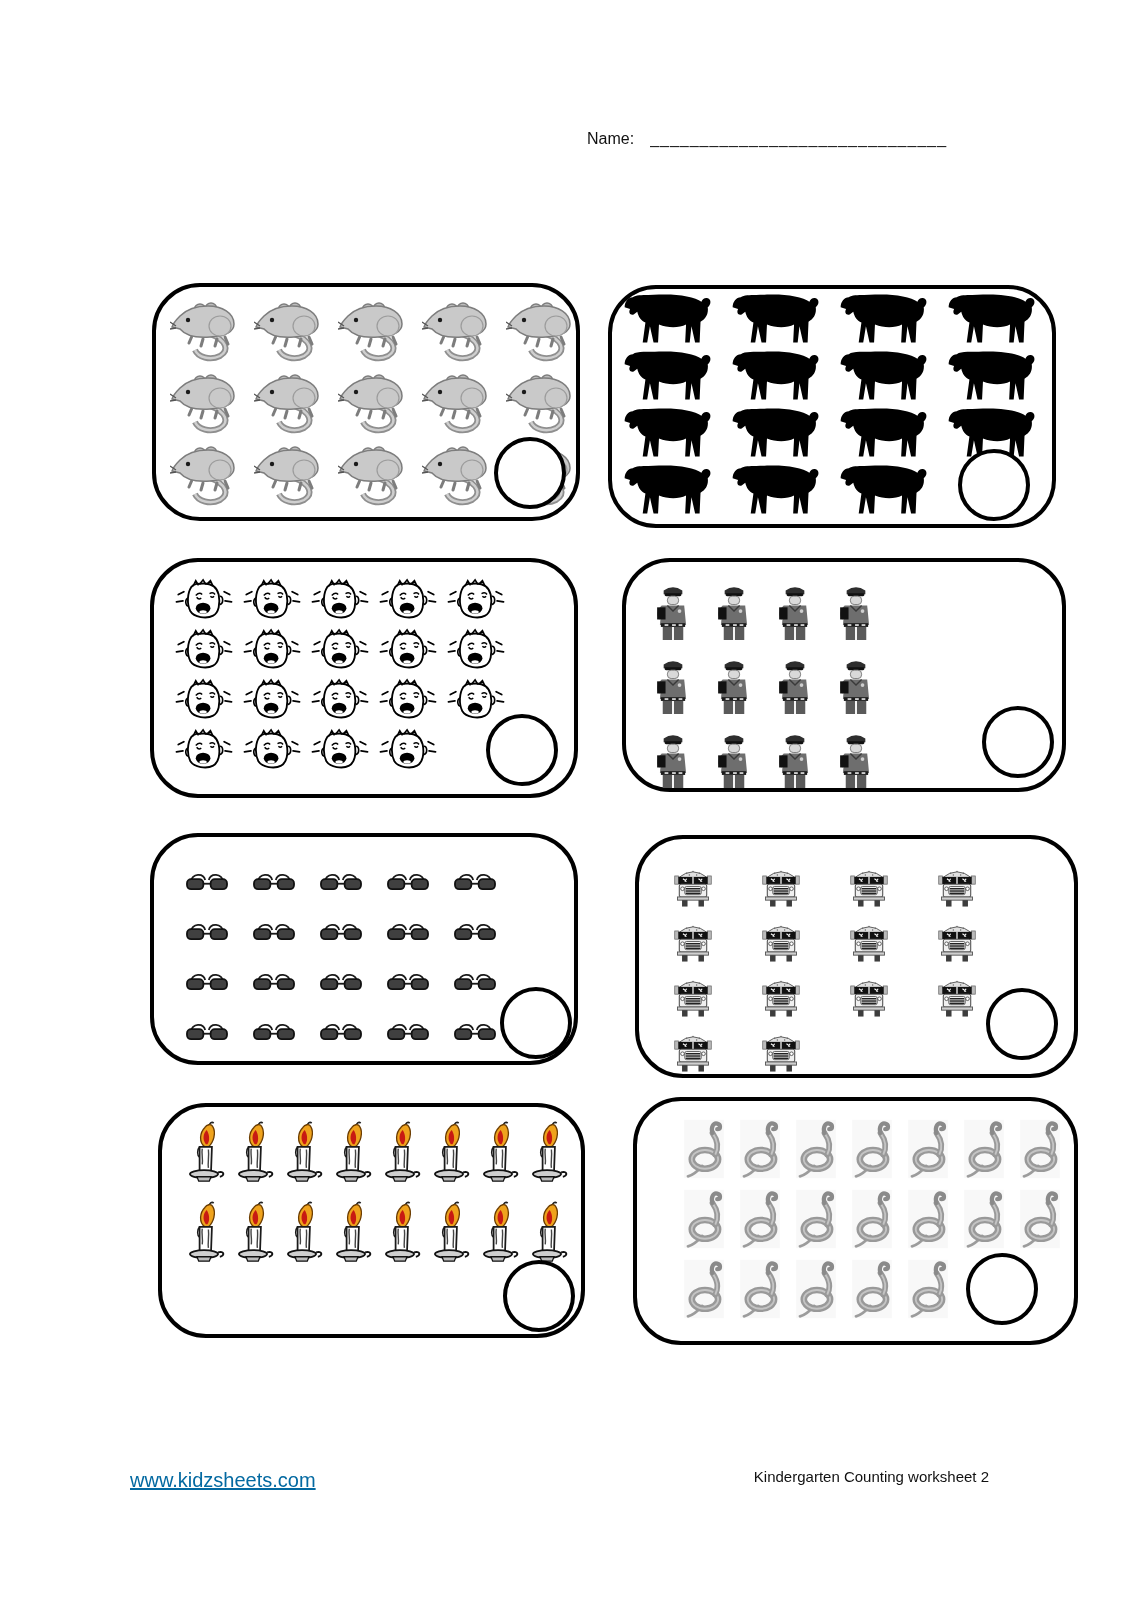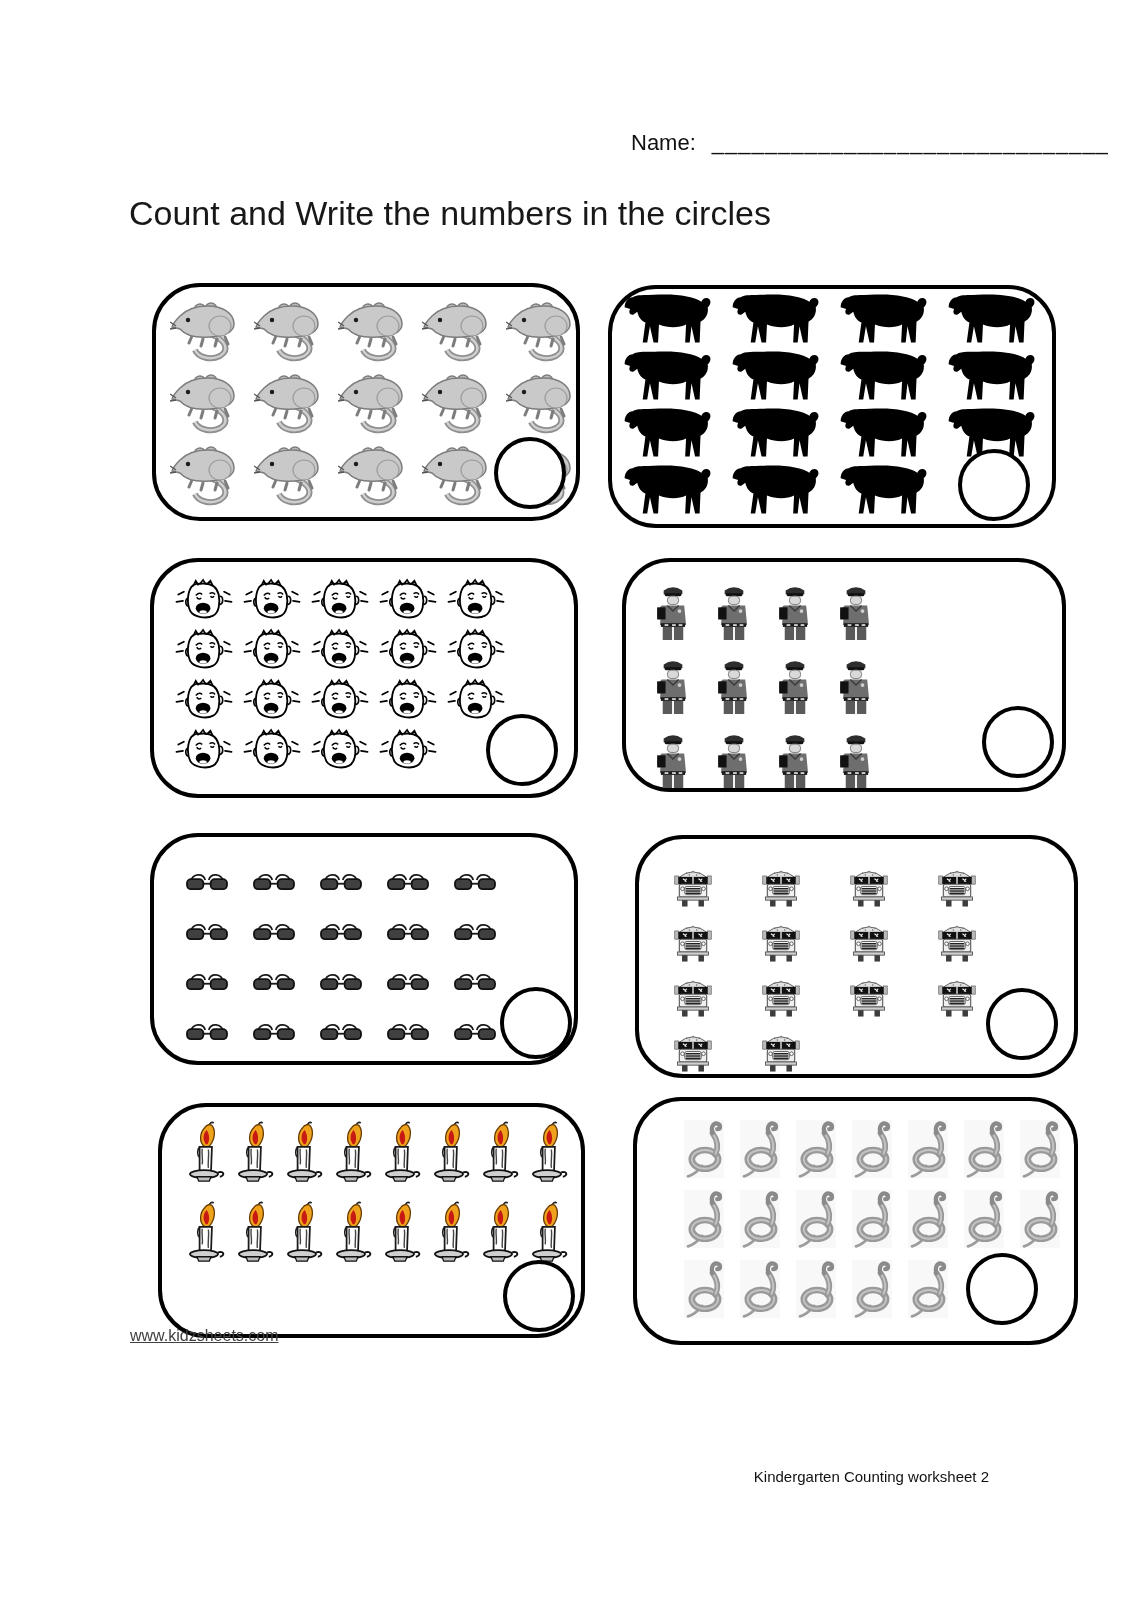--- a/index.html
+++ b/index.html
@@ -5,21 +5,21 @@
   html,body{margin:0;padding:0;background:#ffffff;}
   .page{
     position:relative;
     width:1131px;height:1600px;
     background:#ffffff;
     font-family:"Liberation Sans", sans-serif;
     color:#1a1a1a;
     overflow:hidden;
   }
   
-  .name-row{position:absolute;left:631px;top:130px;font-size:22px;white-space:nowrap;}
+  .name-row{position:absolute;left:587px;top:130px;font-size:16px;white-space:nowrap;}
   .name-label{color:#111;}
   .name-line{margin-left:16px;letter-spacing:1px;color:#111;}
   .title{
     position:absolute;left:129px;top:194px;margin:0;
     font-size:34px;font-weight:400;color:#181818;letter-spacing:0px;
   }
   
   .box{
     position:absolute;
     border:4px solid #000;
@@ -82,39 +82,38 @@
   .box-horses .circle{right:22px;bottom:3px;}
   .box-babies .circle{right:16px;bottom:8px;}
   .box-police .circle{right:8px;bottom:10px;}
   .box-sunglasses .circle{right:2px;bottom:2px;}
   .box-buses .circle{right:16px;bottom:14px;}
   .box-candles .circle{right:6px;bottom:2px;}
   .box-snakes .circle{right:36px;bottom:16px;}
 
   
   .site-link{
-    position:absolute;left:130px;top:1327px;
-    font-size:16px;color:#404040;text-decoration:underline;cursor:pointer;
+    position:absolute;left:130px;top:1469px;
+    font-size:20px;color:#0369a1;text-decoration:underline;cursor:pointer;
   }
   .worksheet-note{
     position:absolute;right:142px;top:1424px;
     font-size:15px;color:#111;margin-top:44px;
   }
   .defs-holder{position:absolute;width:0;height:0;overflow:hidden;}
 </style>
 </head>
 <body>
 
 <div class="page">
 
   <div class="name-row">
     <span class="name-label">Name:</span><span class="name-line">______________________________</span>
   </div>
 
-  <h1 class="title">Count and Write the numbers in the circles</h1>
 
   <section class="box box-mice" id="box-0">
     <div class="items">
         <div class="irow">
           <svg class="item">
             <use href="#mouse-icon" xlink:href="#mouse-icon"></use>
           </svg>
           <svg class="item">
             <use href="#mouse-icon" xlink:href="#mouse-icon"></use>
           </svg>

